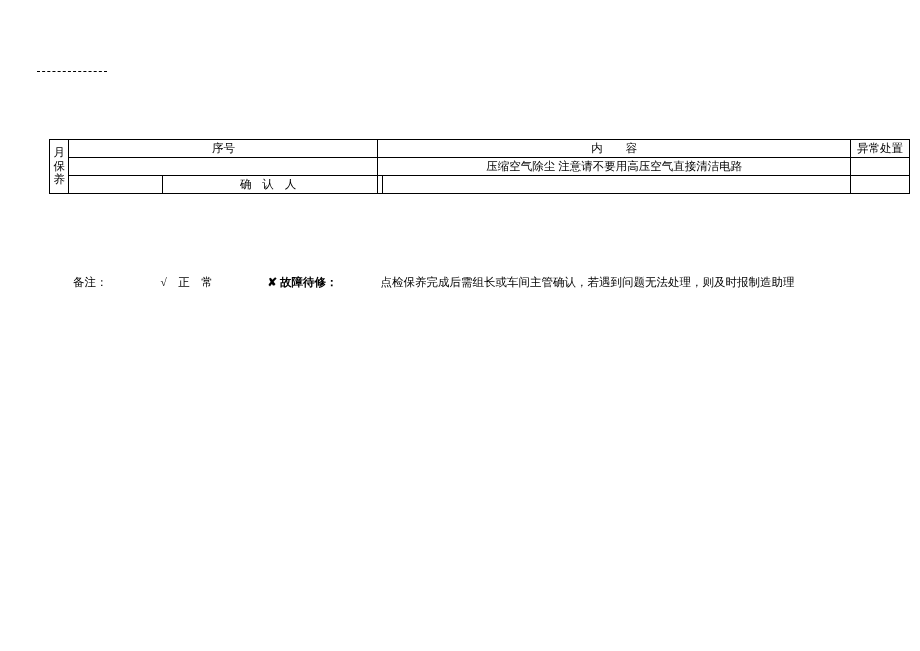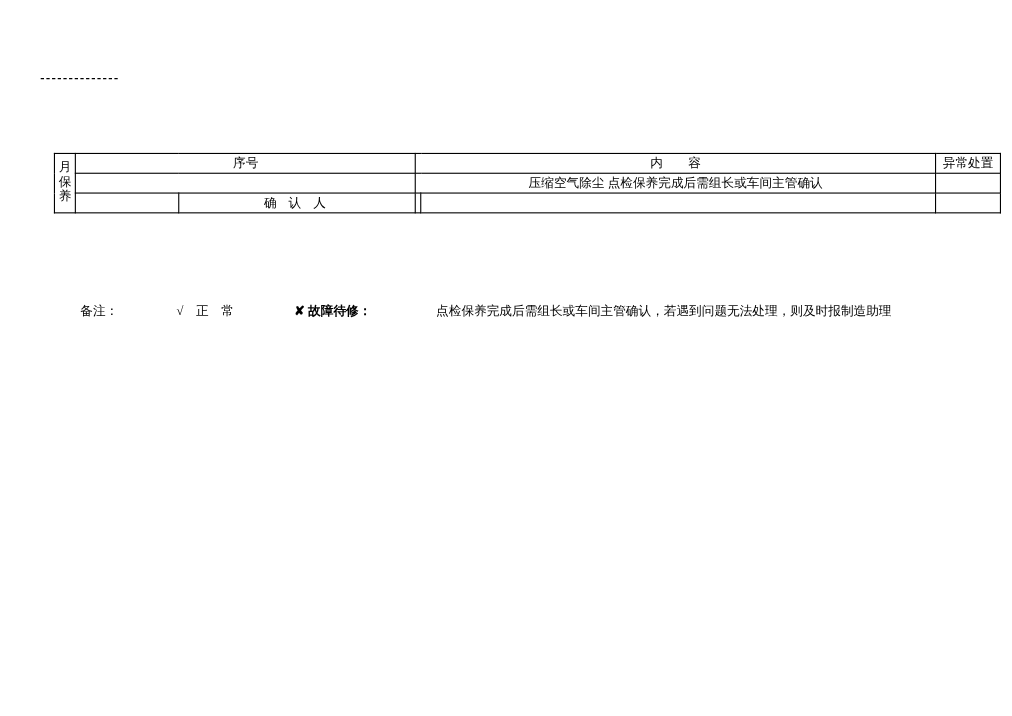--- a/index.html
+++ b/index.html
@@ -88,34 +88,34 @@
   <table>
     <tbody>
         <tr>
       <td class="vcell" rowspan="3">月保养</td>
       <td class="col-seq" colspan="2">序号</td>
       <td class="col-content" colspan="2">内　　容</td>
       <td class="col-abnormal">异常处置</td>
     </tr>
     <tr>
       <td class="col-seq" colspan="2"></td>
-      <td class="col-content" colspan="2">压缩空气除尘  点检保养完成后需组长或车间主管确认</td>
+      <td class="col-content" colspan="2">压缩空气除尘  注意请不要用高压空气直接清洁电路</td>
       <td class="col-abnormal"></td>
     </tr>
     <tr>
       <td class="row3-c1"></td>
       <td class="row3-c2 letter-sp2">确  认  人</td>
       <td></td>
       <td style="width:500px"></td>
       <td class="col-abnormal"></td>
     </tr>
   </tbody>
     </table>
 </div>
 
 <div class="remark">
   <span>备注：</span>
   <span style="margin-left:16px">√　正　常</span>
   <span style="margin-left:18px; font-weight:bold;">✘ 故障待修：</span>
-  <span style="margin-left:22px">点检保养完成后需组长或车间主管确认，若遇到问题无法处理，则及时报制造助理</span>
+  <span style="margin-left:6px">点检保养完成后需组长或车间主管确认，若遇到问题无法处理，则及时报制造助理</span>
 </div>
 
 <div class="dashed-line dashed-bottom"></div>
 
 </body></html>

